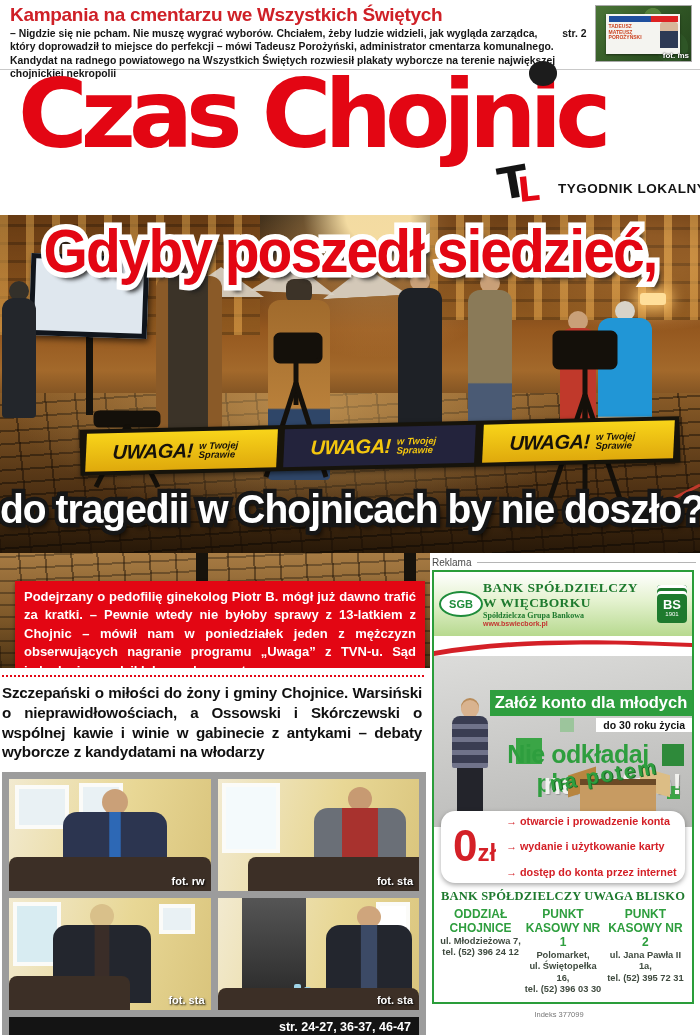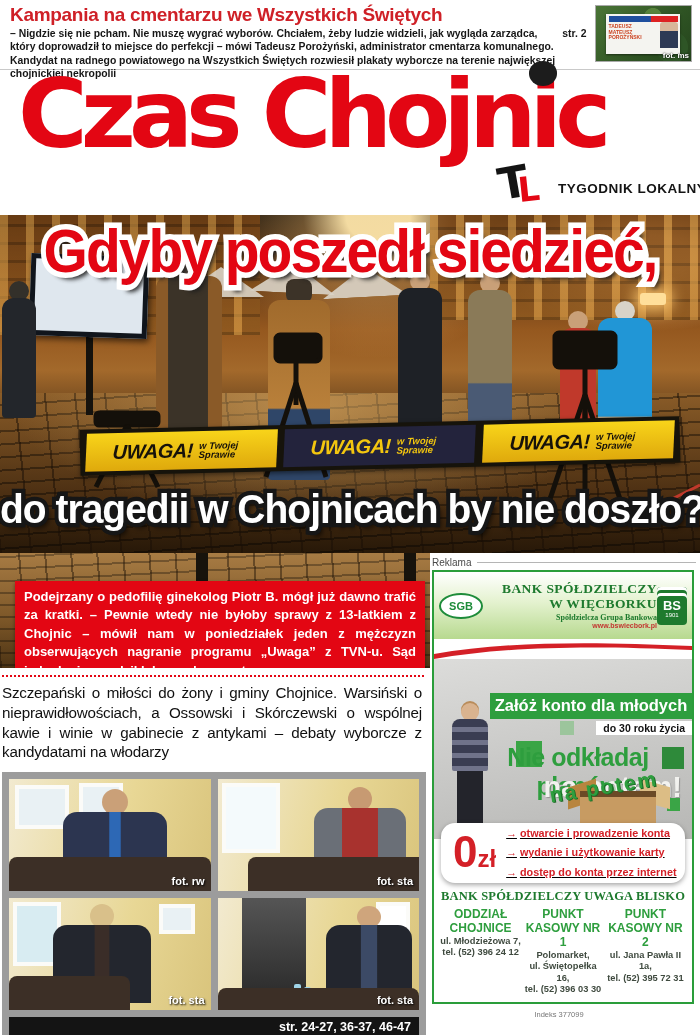--- a/index.html
+++ b/index.html
@@ -109,21 +109,21 @@
      background:
        repeating-linear-gradient(86deg, rgba(30,18,6,.45) 0 2px, transparent 2px 26px),
        repeating-linear-gradient(-3deg, rgba(0,0,0,.3) 0 2px, transparent 2px 12px),
        linear-gradient(180deg,#a87c44,#7a5527 60%,#4c3314); }
   .strip-pole { position:absolute; top:0; width:12px; height:115px; background:#17130c; }
   .lead-box { position:absolute; left:15px; top:28px; right:5px; background:#e30613; color:#fff;
               padding:7px 9px 6px; box-shadow:0 2px 4px rgba(0,0,0,.4); }
   .lead-body { font-size:13px; font-weight:bold; line-height:1.42; text-align:justify; }
 
   .intro-sep { border-top:2.5px dotted #e30613; margin:7px 6px 0 2px; }
-  .intro { padding:6px 8px 0 2px; font-size:15.2px; font-weight:normal; color:#101010;
+  .intro { padding:6px 8px 0 2px; font-size:15.2px; font-weight:bold; color:#101010;
            line-height:1.3; letter-spacing:-0.2px; text-align:justify; }
 
   .grid-wrap { position:relative; margin:10px 2px 0 2px; width:424px; background:#9c9c9c; padding:7px; }
   .grid { display:grid; grid-template-columns:1fr 1fr; gap:7px; }
   .gphoto { position:relative; height:112px; overflow:hidden;
             background:linear-gradient(105deg,#f2ead0 0%, #e8d795 55%, #d9c47c 100%); }
   .gwin { position:absolute; background:#e9f1f4; border:4px solid #fbfbf8; }
   .gcouch { position:absolute; bottom:0; height:34px; background:#3c2f26; border-radius:8px 8px 0 0; }
   .gperson { position:absolute; }
   .gperson .gh { width:20px; height:20px; border-radius:50%; margin:0 auto; }
@@ -139,21 +139,21 @@
   .ad-label-row { display:flex; align-items:center; gap:6px; height:14px; margin-top:2px; }
   .ad-label { font-size:10px; color:#4a4a4a; }
   .ad-label-line { flex:1; height:1px; background:#b5b5b5; }
   .ad-box { margin-top:1px; width:262px; height:434px; border:2.5px solid #2a9d3a; background:#fff;
             display:flex; flex-direction:column; overflow:hidden; }
   .ad-head { height:78px; display:flex; align-items:center; padding:4px 5px;
              background:linear-gradient(#ffffff 0%, #e4f2cf 45%, #b7d98f 100%); }
   .sgb-oval { width:44px; height:26px; border:2.5px solid #1e8c3a; border-radius:50%; background:#fff;
               color:#1e8c3a; font-size:11px; font-weight:bold; display:flex; align-items:center;
               justify-content:center; flex:none; }
-  .bank-mid { flex:1; text-align:right; font-family:"Liberation Serif", serif; color:#1e7a2e; }
+  .bank-mid { flex:1; text-align:left; font-family:"Liberation Serif", serif; color:#1e7a2e; }
   .bank-name { font-size:13.5px; font-weight:bold; letter-spacing:0.4px; line-height:1.1; }
   .bank-group { font-size:8px; font-weight:bold; margin-top:1px; }
   .bank-url { font-size:7px; font-weight:bold; color:#c33530; font-family:"Liberation Sans",sans-serif; }
   .bs-emblem { width:30px; height:38px; background:#1e7a2e; border-radius:4px; color:#fff; flex:none;
                display:flex; flex-direction:column; align-items:center; justify-content:center;
                box-shadow:inset 0 3px 0 #fff, inset 0 6px 0 #1e7a2e, inset 0 9px 0 #fff; }
   .bs-emblem .bs { font-size:13px; font-weight:bold; line-height:1; margin-top:6px; }
   .bs-emblem .yr { font-size:6px; }
   .swoosh { height:20px; background:#fff; }
   .swoosh svg { display:block; width:100%; height:20px; }
@@ -184,21 +184,21 @@
                  transform:skewY(16deg); }
   .boxletters { position:absolute; right:34px; bottom:40px; color:#2e9e3e; font-size:21px; font-weight:bold;
                 transform:rotate(-9deg); letter-spacing:2px; text-shadow:1px 1px 0 #1b6b26; }
 
   .price-pill { position:relative; margin:-16px 7px 0; background:#fff; border-radius:14px;
                 box-shadow:0 2px 5px rgba(0,0,0,.35); display:flex; align-items:center;
                 padding:4px 8px 4px 12px; gap:10px; z-index:2; }
   .price { color:#d42027; white-space:nowrap; }
   .price .p0 { font-size:44px; font-weight:bold; line-height:0.9; }
   .price .pz { font-size:24px; font-weight:bold; }
-  .bullets { display:flex; flex-direction:column; gap:6px;text-decoration:underline; }
+  .bullets { display:flex; flex-direction:column; gap:12px; }
   .bullet { color:#d42027; font-size:10.8px; font-weight:bold; line-height:1.25; }
   .bullet .arr { margin-right:3px; }
   .ad-tagline { text-align:center; color:#1e7a2e; font-size:12.5px; font-weight:bold; letter-spacing:0.2px;
                 margin-top:6px; font-family:"Liberation Serif", serif; }
   .contacts { display:flex; justify-content:space-between; padding:4px 6px 6px; }
   .contact { width:33%; text-align:center; }
   .c-title { color:#2e9e3e; font-size:12px; font-weight:bold; line-height:1.15; }
   .c-line { color:#3f4a3f; font-size:9.3px; font-weight:bold; line-height:1.25; }
   .indeks { text-align:center; font-size:7.5px; color:#777; margin:6px 10px 0 0; }
 </style>

